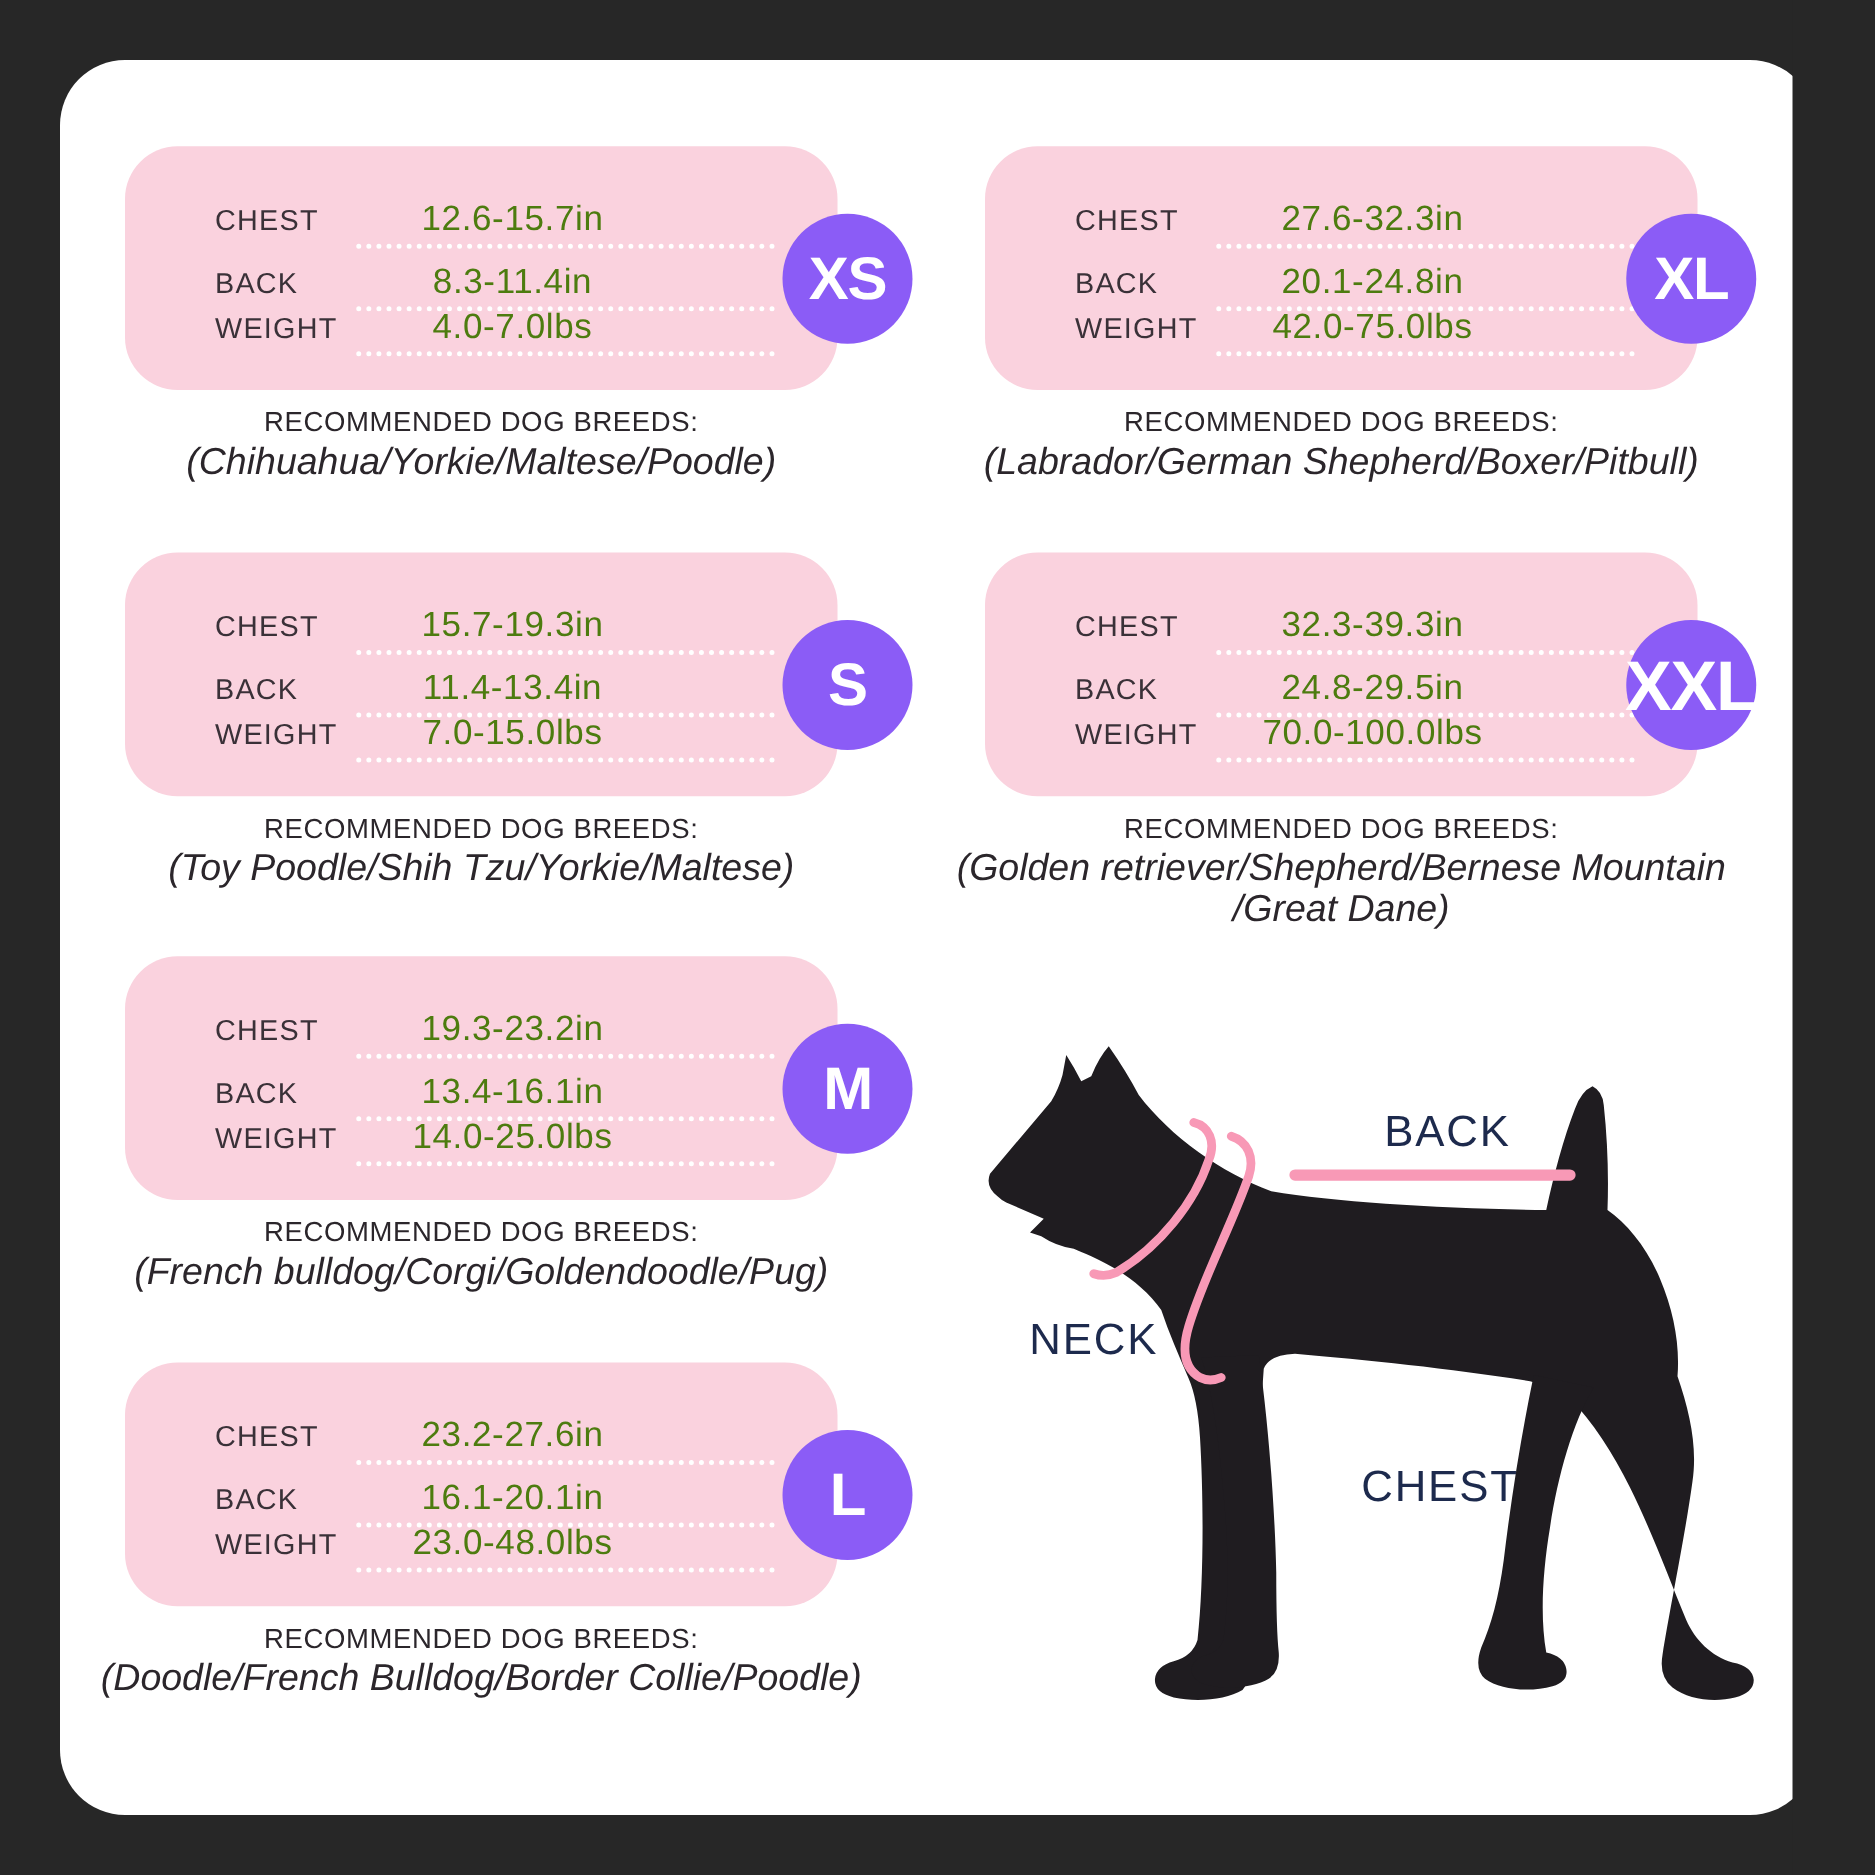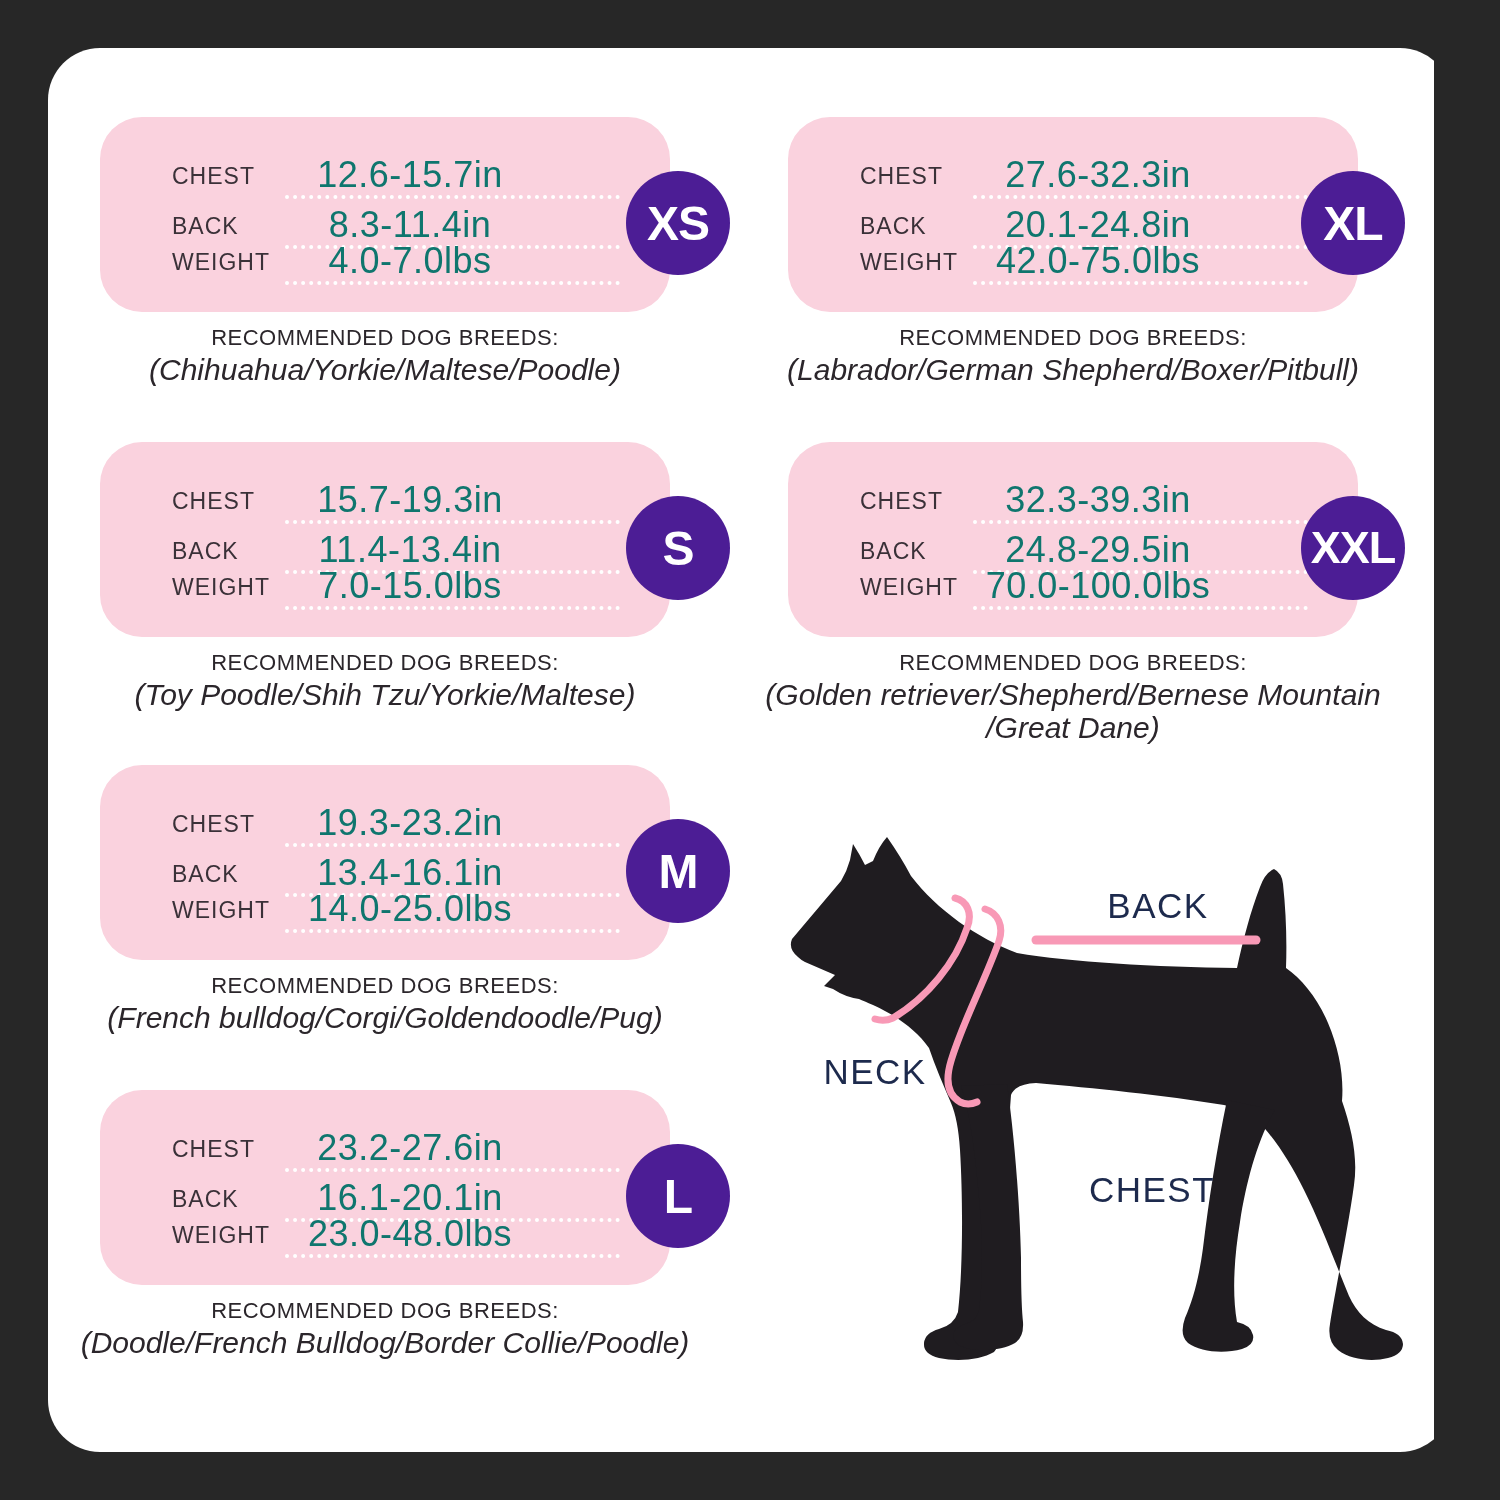--- a/index.html
+++ b/index.html
@@ -19,30 +19,30 @@
   .row .dots{
     position:absolute;left:185px;right:50px;bottom:2px;height:0;
     border-bottom:4px dotted #ffffff;
   }
   .row .flabel{
     position:absolute;left:72px;top:0;line-height:50px;
     font-size:23px;letter-spacing:1px;color:#3a3138;
   }
   .row .fvalue{
     position:absolute;left:130px;width:360px;top:0;line-height:48px;text-align:center;
-    font-size:36px;letter-spacing:0.5px;color:#0f766e;z-index:2;
+    font-size:28px;letter-spacing:0.5px;color:#4d7c0f;z-index:2;
   }
   .r1{top:34px;}.r2{top:84px;}.r3{top:120px;}
   .badge{
     position:absolute;width:104px;height:104px;border-radius:50%;
-    background:#4c1d95;display:flex;align-items:center;justify-content:center;
+    background:#8b5cf6;display:flex;align-items:center;justify-content:center;
     color:#ffffff;font-weight:bold;font-size:48px;letter-spacing:-1px;white-space:nowrap;
     z-index:3;
   }
-  .badge.xxl{font-size:45px;}
+  .badge.xxl{font-size:56px;}
   .breeds{
     position:absolute;width:660px;text-align:center;color:#2b262b;
   }
   .breeds .btitle{font-size:22px;letter-spacing:0.5px;line-height:31px;}
   .breeds .blist{font-size:30px;line-height:33px;font-style:italic;}
   
   .diagram{position:absolute;left:765px;top:818px;width:660px;height:590px;}
   .diagram svg{position:absolute;left:0;top:0;}
   .dlabel{
     position:absolute;width:170px;text-align:center;color:#1d2a4d;

